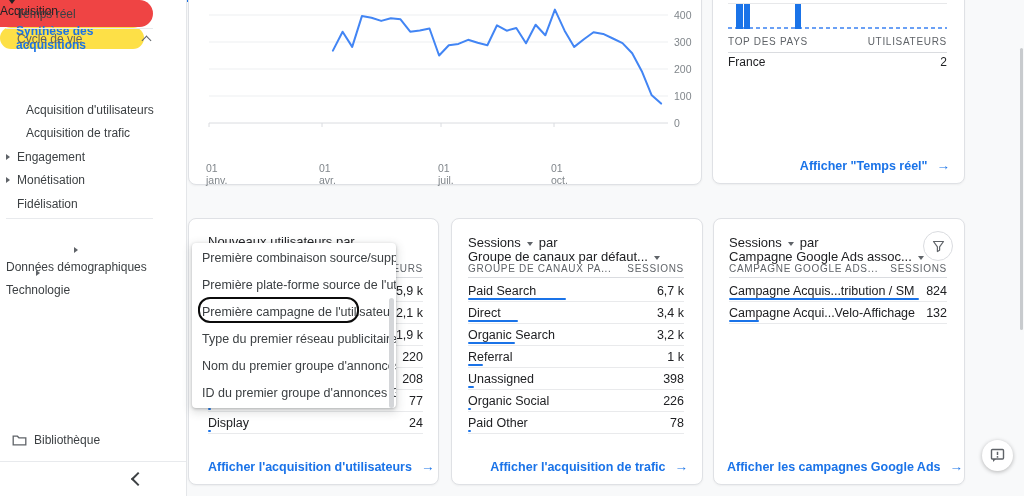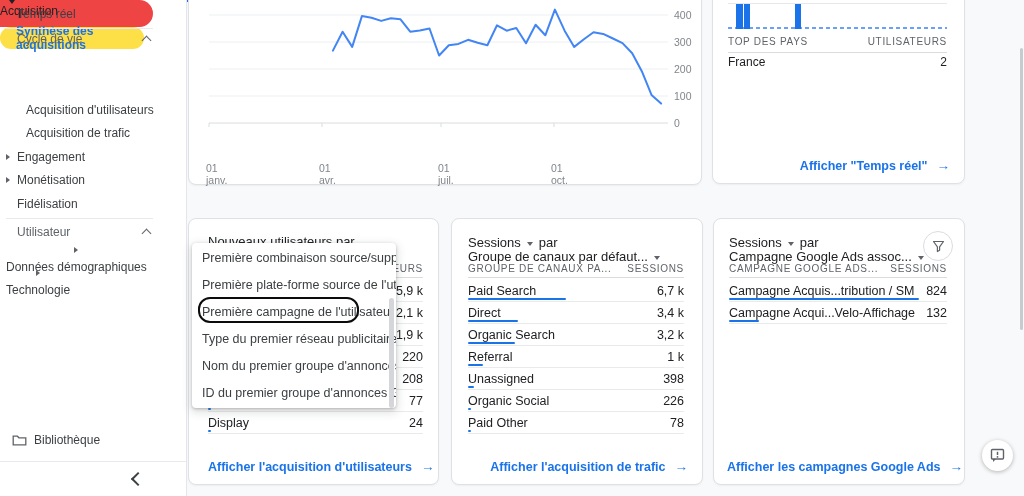--- a/index.html
+++ b/index.html
@@ -146,24 +146,20 @@
     <div id="nav-monetisation" class="nav-item">
       <span class="tri-right"></span>
       <span>Monétisation</span>
     </div>
     <div id="nav-fidelisation" class="nav-item">
         <span>Fidélisation</span>
       </div>
 
     <div id="div2" class="sdiv"></div>
 
-    <div id="hdr-utilisateur" class="nav-header">
-      <span>Utilisateur</span>
-      <span class="chev-up"></span>
-    </div>
 
     <div id="nav-donnees" class="nav-item">
       <span class="tri-right"></span>
       <span>Données démographiques</span>
     </div>
     <div id="nav-technologie" class="nav-item">
       <span class="tri-right"></span>
       <span>Technologie</span>
     </div>
 

